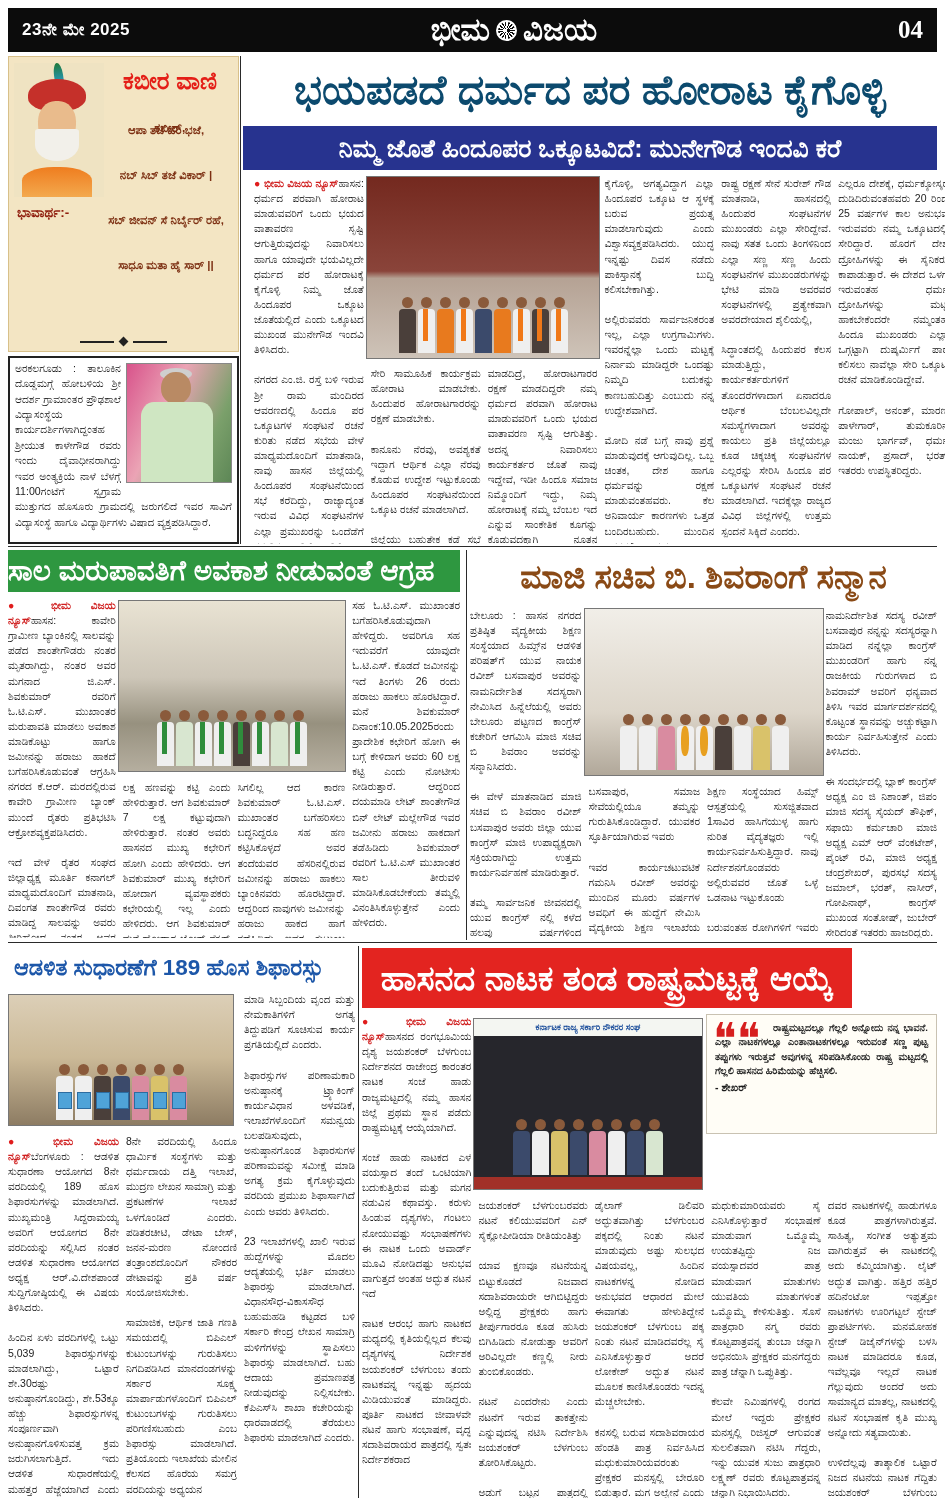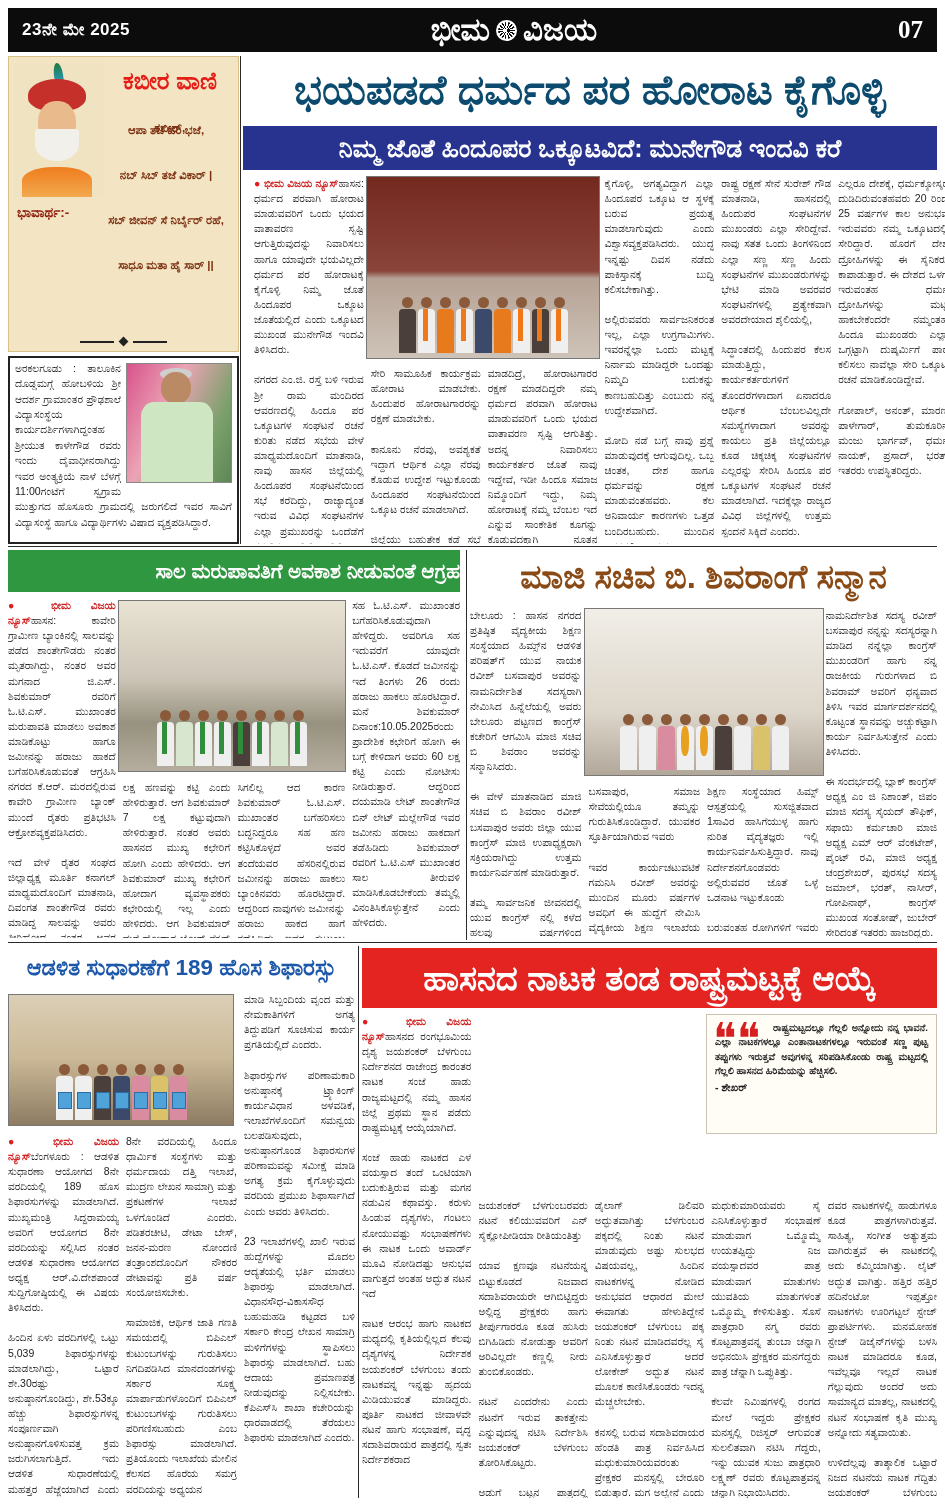--- a/index.html
+++ b/index.html
@@ -53,34 +53,34 @@
   .garland::after{content:"";position:absolute;top:0;left:4px;width:8px;height:30px;background:#e8a020;border-radius:40%;}
   .bluebook::after{content:"";position:absolute;top:16px;left:2px;width:12px;height:15px;background:#4fa3d8;border:1px solid #2c6ca0;}
   
   .lead-head{left:243px;top:58px;width:694px;height:64px;color:#0c4a6e;font-size:41px;font-weight:bold;text-align:center;white-space:nowrap;overflow:hidden;line-height:64px;}
   .lead-sub{left:243px;top:126px;width:694px;height:44px;background:#27338f;color:#fff;font-size:25px;font-weight:bold;text-align:center;line-height:44px;white-space:nowrap;overflow:hidden;}
   .lead-body{left:254px;top:176px;width:694px;height:368px;position:absolute;}
   .lead-cols{width:100%;height:100%;}
   .lead-photo{position:absolute;left:112px;top:0;width:234px;height:183px;background:linear-gradient(180deg,#74291f 0%,#8a443a 52%,#b5a294 56%,#cec3b8 100%);}
   .pad-lead{padding-top:190px;}
   
-  .loan-head{left:8px;top:550px;width:452px;height:42px;background:#2e9740;color:#fff;font-size:20px;font-weight:bold;text-align:right;line-height:42px;white-space:nowrap;overflow:hidden;}
+  .loan-head{left:8px;top:550px;width:452px;height:42px;background:#2e9740;color:#fff;font-size:28px;font-weight:bold;text-align:left;line-height:42px;white-space:nowrap;overflow:hidden;}
   .loan-body{left:8px;top:598px;width:452px;height:340px;position:absolute;}
   .loan-photo{position:absolute;left:110px;top:2px;width:228px;height:172px;background:linear-gradient(180deg,#e9e3d3 0%,#cdc6b8 45%,#97917f 72%,#b5ae9f 100%);}
   .pad-loan{padding-top:182px;}
   .honor-head{left:470px;top:552px;width:467px;height:50px;color:#8a4a16;font-size:33px;font-weight:bold;text-align:center;line-height:50px;white-space:nowrap;overflow:hidden;}
   .honor-body{left:470px;top:608px;width:467px;height:330px;position:absolute;}
   .honor-photo{position:absolute;left:114px;top:0;width:240px;height:168px;background:linear-gradient(180deg,#f1eee8 0%,#ddd6ca 62%,#b1a89a 100%);}
   .pad-honor{padding-top:176px;}
   
-  .ref-head{left:8px;top:948px;width:347px;height:40px;color:#1d57a9;font-size:22.5px;font-weight:bold;text-align:center;line-height:40px;white-space:nowrap;overflow:hidden;}
+  .ref-head{left:14px;top:948px;width:347px;height:40px;color:#1d57a9;font-size:22.5px;font-weight:bold;line-height:40px;white-space:nowrap;overflow:hidden;}
   .ref-body{left:8px;top:992px;width:347px;height:506px;position:absolute;}
   .ref-photo{position:absolute;left:0;top:2px;width:226px;height:132px;background:linear-gradient(180deg,#dccfb7 0%,#cbb997 48%,#8d7c63 100%);}
   .pad-ref{padding-top:142px;}
-  .drama-head{left:362px;top:948px;width:575px;height:60px;background:#e32420;color:#fff;font-size:34px;font-weight:bold;text-align:center;line-height:60px;white-space:nowrap;overflow:hidden;}
+  .drama-head{left:362px;top:948px;width:490px;height:60px;background:#e32420;color:#fff;font-size:34px;font-weight:bold;text-align:center;line-height:60px;white-space:nowrap;overflow:hidden;}
   .drama-body{left:362px;top:1014px;width:575px;height:484px;position:absolute;}
   .drama-photo{position:absolute;left:111px;top:4px;width:230px;height:172px;background:#26262c;flex-direction:column;align-items:stretch;padding:0;display:flex;}
   .drama-banner{background:#f4f6f2;color:#1d4f9c;font-size:8.5px;font-weight:bold;text-align:center;padding:3px 2px;}
   .drama-people{flex:1;display:flex;align-items:flex-end;justify-content:center;gap:2px;padding-bottom:0;}
   .drama-floor{height:12px;background:#a23028;}
   .pad-drama{padding-top:184px;}
   .quote-box{position:absolute;left:344px;top:0;width:231px;height:120px;border:1px solid #c9c2b2;background:#fffdf6;box-sizing:border-box;padding:6px 8px 4px 8px;}
   .quote-icon{position:absolute;left:6px;top:2px;color:#d71f1f;font-size:44px;line-height:1;font-family:"DejaVu Serif",serif;}
   .quote-text{margin-left:0;font-size:9.6px;font-weight:bold;line-height:1.5;text-align:justify;color:#222;text-indent:58px;}
   .quote-attr{font-size:10.5px;font-weight:bold;margin-top:2px;}
@@ -88,21 +88,21 @@
 </head>
 <body>
 
 <div class="abs topbar">
   <span class="topbar-date">23ನೇ ಮೇ 2025</span>
   <span class="masthead">
     <span>ಭೀಮ</span>
     <span class="sun"></span>
     <span>ವಿಜಯ</span>
   </span>
-  <span class="pageno">07</span>
+  <span class="pageno">04</span>
 </div>
 
 <div class="abs kabir">
   <div class="portrait">
     <div class="feather"></div>
     <div class="turban"></div>
     <div class="face"></div>
     <div class="beard"></div>
     <div class="robe"></div>
   </div>
@@ -290,18 +290,32 @@
 
 ಕೆಲವೇ ನಿಮಿಷಗಳಲ್ಲಿ ರಂಗದ ಮೇಲೆ ಇದ್ದರು ಪ್ರೇಕ್ಷಕರ ಮನಸ್ಸಲ್ಲಿ ರಿಜಿಸ್ಟರ್ ಆಗುವಂತೆ ಸುಲಲಿತವಾಗಿ ನಟಿಸಿ ಗೆದ್ದರು, ಇನ್ನು ಯುವಕ ಸುಜು ಪಾತ್ರಧಾರಿ ಲಕ್ಷ್ಮಣ್ ರವರು ಕೊಟ್ಟಪಾತ್ರವನ್ನ ಚನ್ನಾಗಿ ನಿಭಾಯಿಸಿದರು.
 
 ನಟನೆಯಲ್ಲಿ ಇನ್ನಷ್ಟು ಮಾಗಬೇಕಿದೆ. ಪೇಪರ್ ಬಾಯ್ ಶಿವರಾಂ, ಮನೆಗೆಲಸದ ಆಳು ಚಂದ್ರಕಲಾ ರವರು ಉತ್ತಮ ನಟನೆ ಮಾಡಿದರು.
 
 ಅಪ್ಪನ ಹಾಡು ತುಂಬಾ ಚನ್ನಾಗಿತ್ತು ಸಂಗೀತ ನಾಟಕದಲ್ಲಿ ಕೈಕೊಟ್ಟಿತು, ಸಾಮಾನ್ಯವಾಗಿ ಬೆಳಗುಂಬ</div>
     <div class="col pad-drama">ದವರ ನಾಟಕಗಳಲ್ಲಿ ಹಾಡುಗಳೂ ಕೂಡ ಪಾತ್ರಗಳಾಗಿರುತ್ತವೆ. ಸಾಹಿತ್ಯ, ಸಂಗೀತ ಅತ್ಯುತ್ತಮ ವಾಗಿರುತ್ತವೆ ಈ ನಾಟಕದಲ್ಲಿ ಅದು ಕಮ್ಮಿಯಾಗಿತ್ತು. ಲೈಟ್ ಅದ್ಭುತ ವಾಗಿತ್ತು. ಹತ್ತಿರ ಹತ್ತಿರ ಹದಿನೆಂಟೋ ಇಪ್ಪತ್ತೋ ನಾಟಕಗಳು ಊರಿಗಟ್ಟಲೆ ಸ್ಟೇಜ್ ಪ್ರಾಪರ್ಟಿಗಳು. ಮನಮೋಹಕ ಸ್ಟೇಜ್ ಡಿಜೈನ್‌ಗಳನ್ನು ಬಳಸಿ ನಾಟಕ ಮಾಡಿದರೂ ಕೂಡ, ಇವೆಲ್ಲವೂ ಇಲ್ಲದೆ ನಾಟಕ ಗೆಲ್ಲುವುದು ಅಂದರೆ ಅದು ಸಾಮಾನ್ಯದ ಮಾತಲ್ಲ, ನಾಟಕದಲ್ಲಿ ನಟನೆ ಸಂಭಾಷಣೆ ಕೃತಿ ಮುಖ್ಯ ಅನ್ನೋದು ಸತ್ಯವಾಯಿತು.
 
 ಉಳಿದೆಲ್ಲವು ತಾತ್ಕಾಲಿಕ ಒಟ್ಟಾರೆ ನಿಜದ ನಟನೆಯ ನಾಟಕ ಗೆದ್ದಿತು ಜಯಶಂಕರ್ ಬೆಳಗುಂಬ ನಿರ್ದೇಶನವೆಂದರೆ ಹಾಗೆಯೇ ಅದೂಕೂಡ ರಂಗದ ಮೇಲೆ ಬಂದರೆ ಗೆಲುವು ಖಚಿತ ಅನ್ನೋದನ್ನ ಮತ್ತೊಮ್ಮೆ ಸಾಬೀತು ಮಾಡಿದರು. ರಂಗದ ಹಿಂದೆ ಮಂಜುನಾಥ್, ರೂಪ, ಎಂ ಆರ್, ವೀಣಾ, ರೂಪ ಡಿ.ನವೀನ್, ಶ್ವೇತ ಸಾಥ್ ನೀಡಿದರು</div>
   </div>
+  <div class="photo drama-photo">
+    <div class="drama-banner">ಕರ್ನಾಟಕ ರಾಜ್ಯ ಸರ್ಕಾರಿ ನೌಕರರ ಸಂಘ</div>
+    <div class="drama-people">
+      <div class="person p-blue"></div>
+      <div class="person p-white"></div>
+      <div class="person p-yellow"></div>
+      <div class="person p-blue"></div>
+      <div class="person p-pink"></div>
+      <div class="person p-white"></div>
+      <div class="person p-blue"></div>
+      <div class="person p-green"></div>
+    </div>
+    <div class="drama-floor"></div>
+  </div>
   <div class="quote-box">
     <span class="quote-icon">❝❝</span>
     <div class="quote-text">ರಾಷ್ಟ್ರಮಟ್ಟದಲ್ಲೂ ಗೆಲ್ಲಲಿ ಅನ್ನೋದು ನನ್ನ ಭಾವನೆ. ಎಲ್ಲಾ ನಾಟಕಗಳಲ್ಲೂ ಎಂತಾನಾಟಕಗಳಲ್ಲೂ ಇರುವಂತೆ ಸಣ್ಣ ಪುಟ್ಟ ತಪ್ಪುಗಳು ಇರುತ್ತವೆ ಅವುಗಳನ್ನ ಸರಿಪಡಿಸಿಕೊಂಡು ರಾಷ್ಟ್ರ ಮಟ್ಟದಲ್ಲಿ ಗೆಲ್ಲಲಿ ಹಾಸನದ ಹಿರಿಮೆಯನ್ನು ಹೆಚ್ಚಿಸಲಿ.</div>
     <div class="quote-attr">- ಶೇಖರ್</div>
   </div>
 </div>
 
 </body></html>

